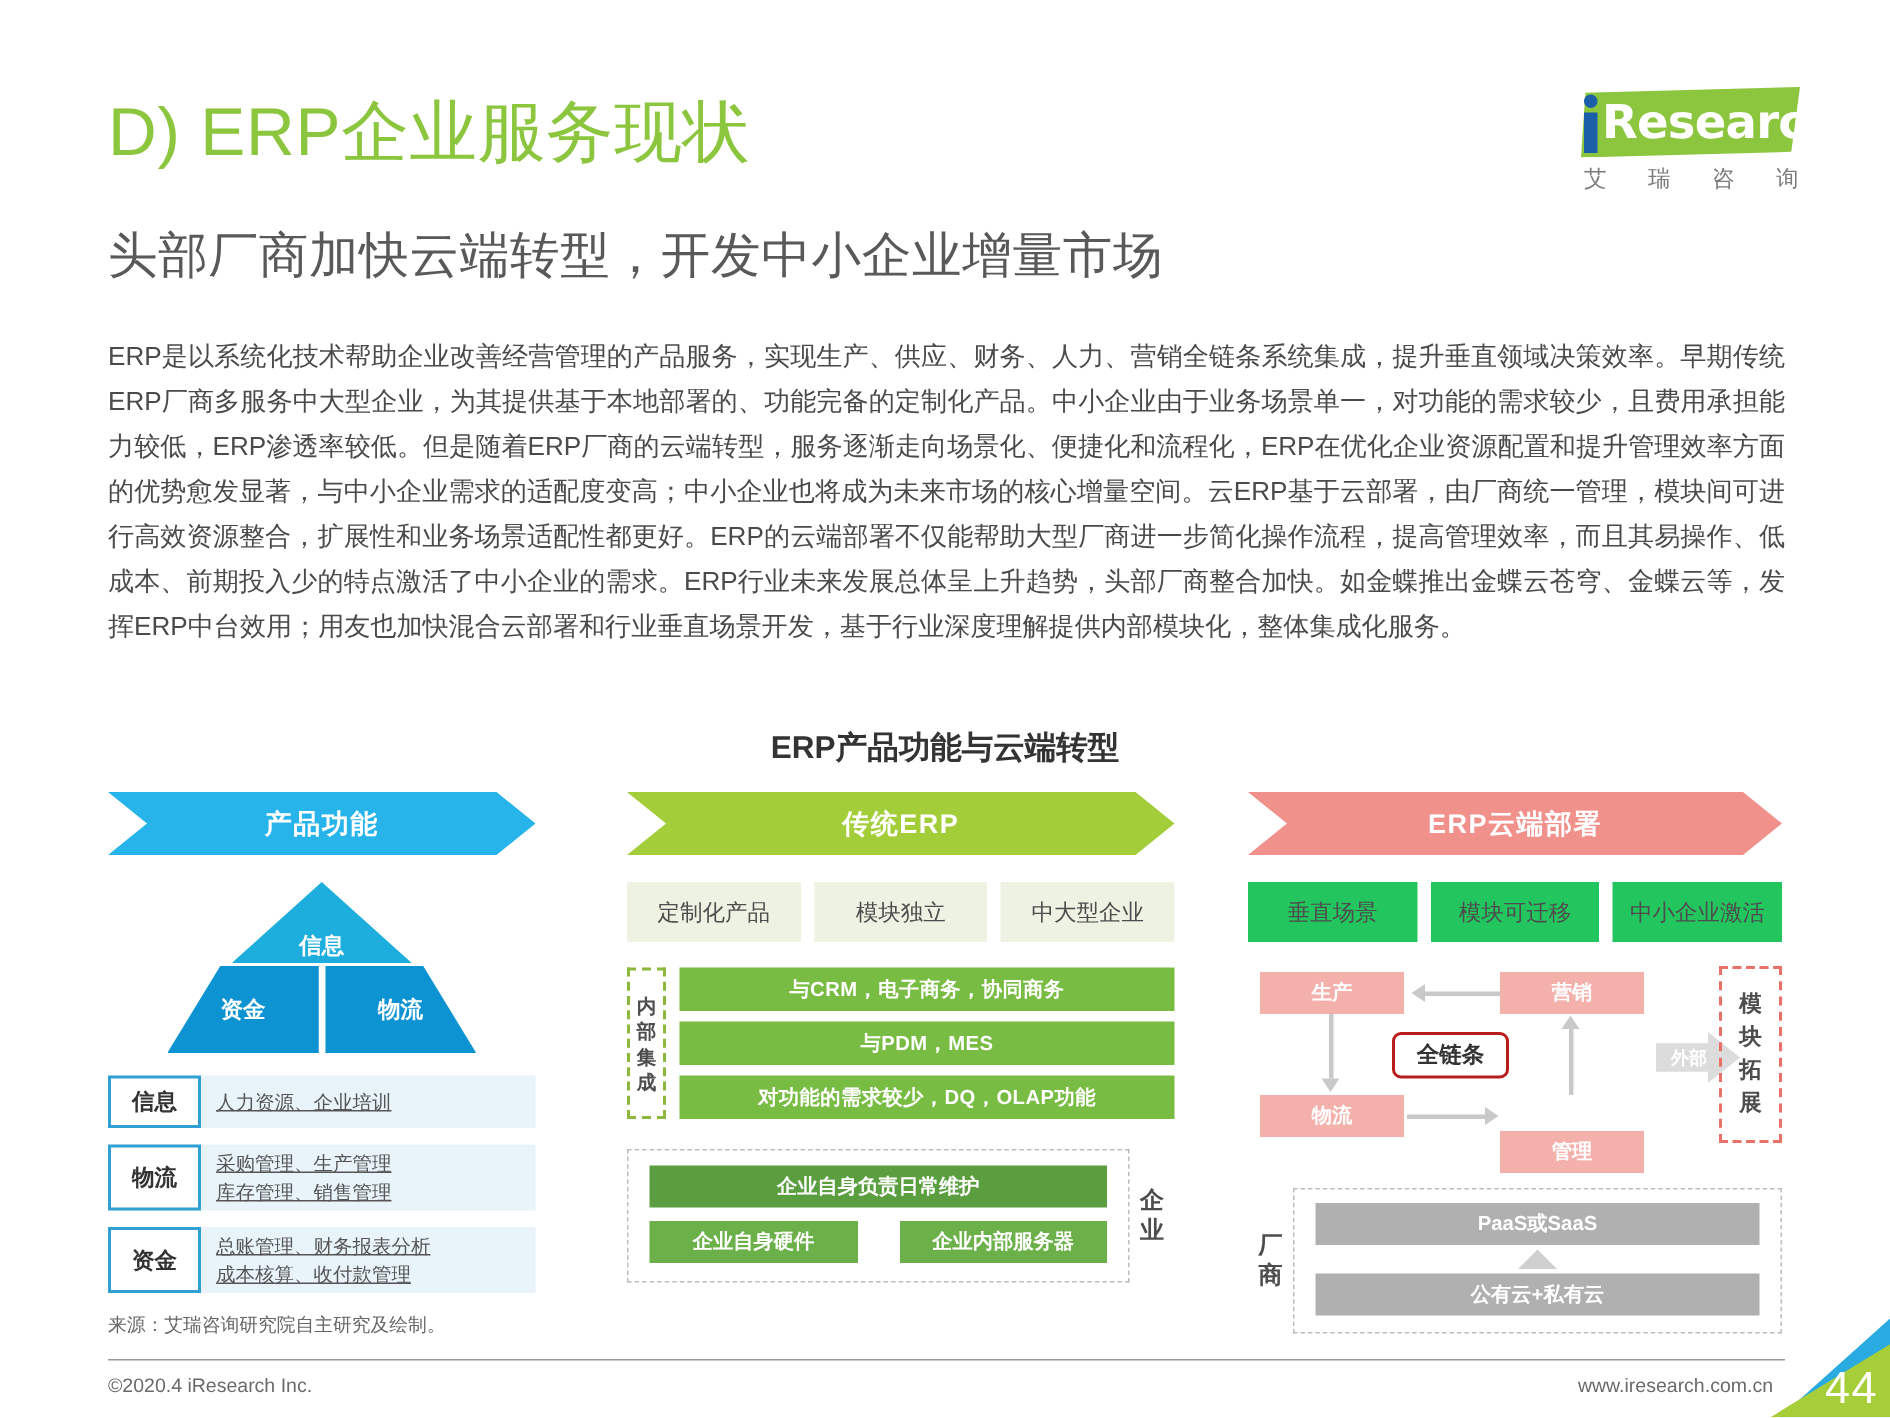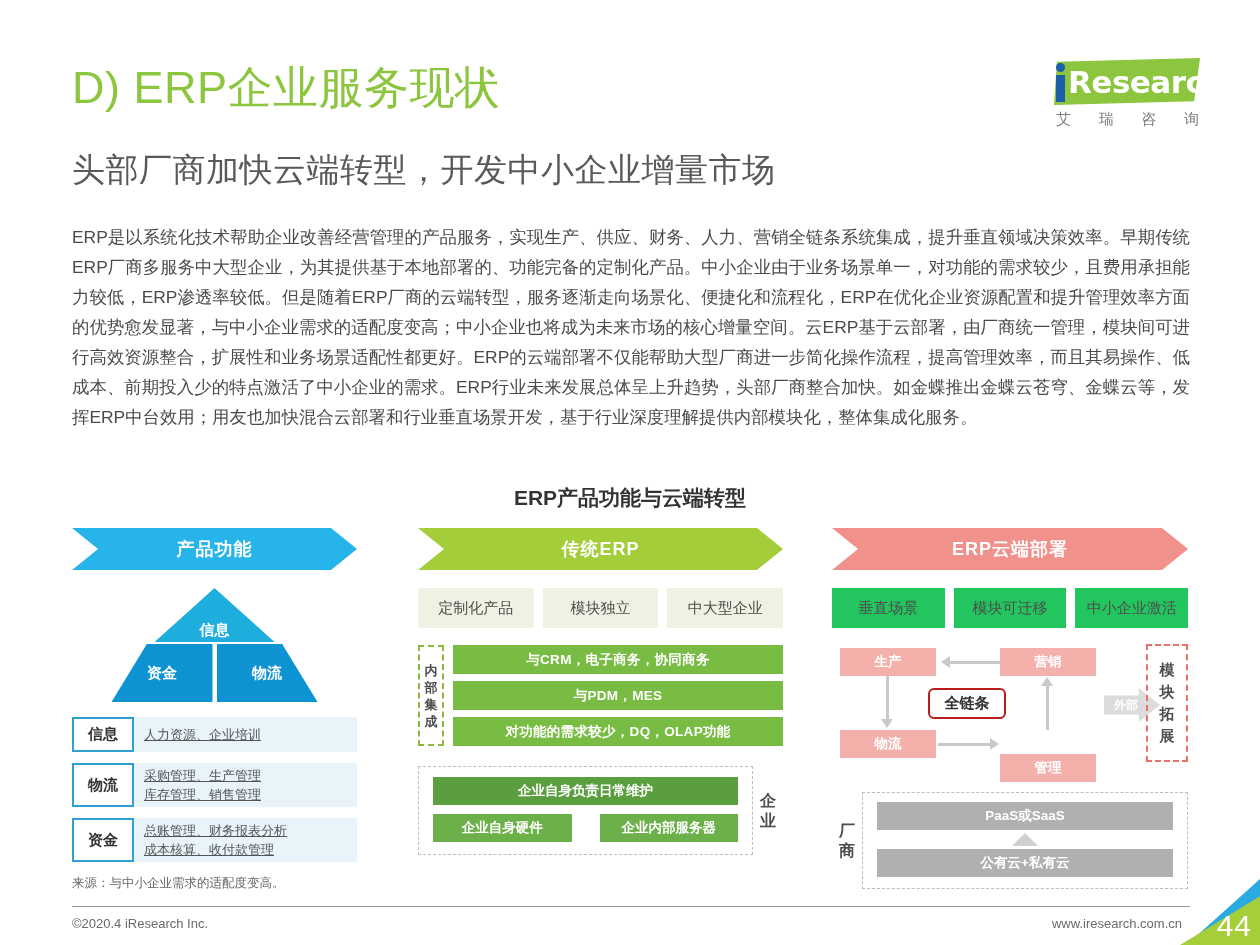--- a/index.html
+++ b/index.html
@@ -296,21 +296,21 @@
     </div>
 
     <div class="legend-row r3">
       <div class="legend-key">资金</div>
       <div class="legend-val">
         <span>总账管理、财务报表分析</span>
         <span>成本核算、收付款管理</span>
       </div>
     </div>
 
-    <div class="source">来源：与中小企业需求的适配度变高。</div>
+    <div class="source">来源：艾瑞咨询研究院自主研究及绘制。</div>
   </div>
 
   <div class="col col-mid">
     <div class="banner green">传统ERP</div>
 
     <div class="tagrow">
       <div class="tag green">定制化产品</div>
       <div class="tag green">模块独立</div>
       <div class="tag green">中大型企业</div>
     </div>

